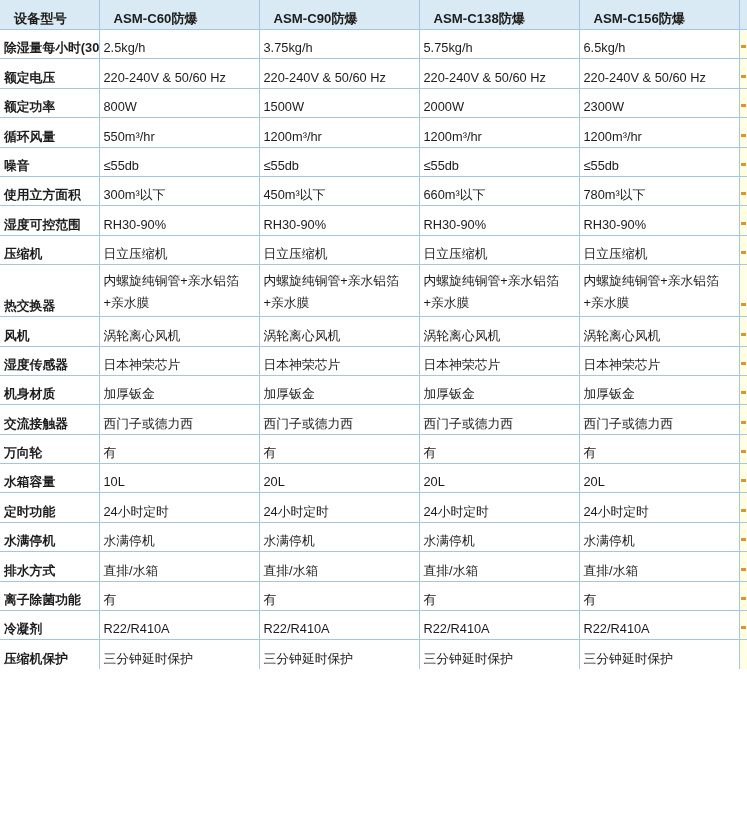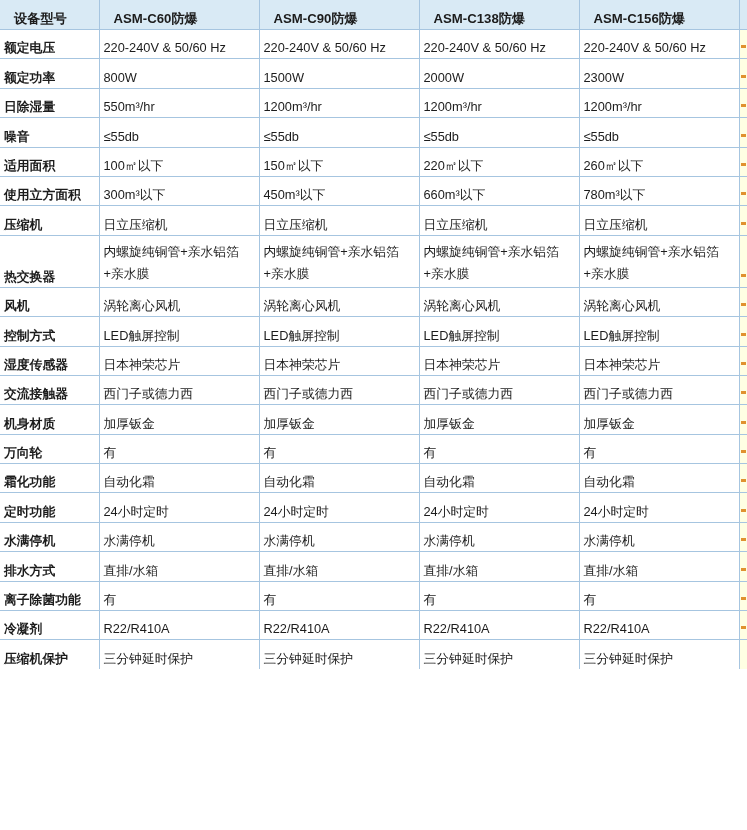--- a/index.html
+++ b/index.html
@@ -66,68 +66,76 @@
     <tbody>
         <tr class="head">
           <td class="lbl">设备型号</td>
           <td class="val">ASM-C60防爆</td>
           <td class="val">ASM-C90防爆</td>
           <td class="val">ASM-C138防爆</td>
           <td class="val">ASM-C156防爆</td>
           <td class="sliver"><span class="mark"></span></td>
         </tr>
         <tr>
+          <td class="lbl">除湿量每小时(30</td>
+          <td class="val">2.5kg/h</td>
+          <td class="val">3.75kg/h</td>
+          <td class="val">5.75kg/h</td>
+          <td class="val">6.5kg/h</td>
+          <td class="sliver"><span class="mark"></span></td>
+        </tr>
+        <tr>
           <td class="lbl">额定电压</td>
           <td class="val">220-240V &amp; 50/60 Hz</td>
           <td class="val">220-240V &amp; 50/60 Hz</td>
           <td class="val">220-240V &amp; 50/60 Hz</td>
           <td class="val">220-240V &amp; 50/60 Hz</td>
           <td class="sliver"><span class="mark"></span></td>
         </tr>
         <tr>
           <td class="lbl">额定功率</td>
           <td class="val">800W</td>
           <td class="val">1500W</td>
           <td class="val">2000W</td>
           <td class="val">2300W</td>
           <td class="sliver"><span class="mark"></span></td>
         </tr>
         <tr>
-          <td class="lbl">日除湿量</td>
+          <td class="lbl">循环风量</td>
           <td class="val">550m³/hr</td>
           <td class="val">1200m³/hr</td>
           <td class="val">1200m³/hr</td>
           <td class="val">1200m³/hr</td>
           <td class="sliver"><span class="mark"></span></td>
         </tr>
         <tr>
           <td class="lbl">噪音</td>
           <td class="val">≤55db</td>
           <td class="val">≤55db</td>
           <td class="val">≤55db</td>
           <td class="val">≤55db</td>
-          <td class="sliver"><span class="mark"></span></td>
-        </tr>
-        <tr>
-          <td class="lbl">适用面积</td>
-          <td class="val">100㎡以下</td>
-          <td class="val">150㎡以下</td>
-          <td class="val">220㎡以下</td>
-          <td class="val">260㎡以下</td>
           <td class="sliver"><span class="mark"></span></td>
         </tr>
         <tr>
           <td class="lbl">使用立方面积</td>
           <td class="val">300m³以下</td>
           <td class="val">450m³以下</td>
           <td class="val">660m³以下</td>
           <td class="val">780m³以下</td>
           <td class="sliver"><span class="mark"></span></td>
         </tr>
         <tr>
+          <td class="lbl">湿度可控范围</td>
+          <td class="val">RH30-90%</td>
+          <td class="val">RH30-90%</td>
+          <td class="val">RH30-90%</td>
+          <td class="val">RH30-90%</td>
+          <td class="sliver"><span class="mark"></span></td>
+        </tr>
+        <tr>
           <td class="lbl">压缩机</td>
           <td class="val">日立压缩机</td>
           <td class="val">日立压缩机</td>
           <td class="val">日立压缩机</td>
           <td class="val">日立压缩机</td>
           <td class="sliver"><span class="mark"></span></td>
         </tr>
         <tr class="tall">
           <td class="lbl">热交换器</td>
           <td class="val">内螺旋纯铜管+亲水铝箔+亲水膜</td>
@@ -138,65 +146,57 @@
         </tr>
         <tr>
           <td class="lbl">风机</td>
           <td class="val">涡轮离心风机</td>
           <td class="val">涡轮离心风机</td>
           <td class="val">涡轮离心风机</td>
           <td class="val">涡轮离心风机</td>
           <td class="sliver"><span class="mark"></span></td>
         </tr>
         <tr>
-          <td class="lbl">控制方式</td>
-          <td class="val">LED触屏控制</td>
-          <td class="val">LED触屏控制</td>
-          <td class="val">LED触屏控制</td>
-          <td class="val">LED触屏控制</td>
-          <td class="sliver"><span class="mark"></span></td>
-        </tr>
-        <tr>
           <td class="lbl">湿度传感器</td>
           <td class="val">日本神荣芯片</td>
           <td class="val">日本神荣芯片</td>
           <td class="val">日本神荣芯片</td>
           <td class="val">日本神荣芯片</td>
           <td class="sliver"><span class="mark"></span></td>
         </tr>
         <tr>
+          <td class="lbl">机身材质</td>
+          <td class="val">加厚钣金</td>
+          <td class="val">加厚钣金</td>
+          <td class="val">加厚钣金</td>
+          <td class="val">加厚钣金</td>
+          <td class="sliver"><span class="mark"></span></td>
+        </tr>
+        <tr>
           <td class="lbl">交流接触器</td>
           <td class="val">西门子或德力西</td>
           <td class="val">西门子或德力西</td>
           <td class="val">西门子或德力西</td>
           <td class="val">西门子或德力西</td>
           <td class="sliver"><span class="mark"></span></td>
         </tr>
         <tr>
-          <td class="lbl">机身材质</td>
-          <td class="val">加厚钣金</td>
-          <td class="val">加厚钣金</td>
-          <td class="val">加厚钣金</td>
-          <td class="val">加厚钣金</td>
-          <td class="sliver"><span class="mark"></span></td>
-        </tr>
-        <tr>
           <td class="lbl">万向轮</td>
           <td class="val">有</td>
           <td class="val">有</td>
           <td class="val">有</td>
           <td class="val">有</td>
           <td class="sliver"><span class="mark"></span></td>
         </tr>
         <tr>
-          <td class="lbl">霜化功能</td>
-          <td class="val">自动化霜</td>
-          <td class="val">自动化霜</td>
-          <td class="val">自动化霜</td>
-          <td class="val">自动化霜</td>
+          <td class="lbl">水箱容量</td>
+          <td class="val">10L</td>
+          <td class="val">20L</td>
+          <td class="val">20L</td>
+          <td class="val">20L</td>
           <td class="sliver"><span class="mark"></span></td>
         </tr>
         <tr>
           <td class="lbl">定时功能</td>
           <td class="val">24小时定时</td>
           <td class="val">24小时定时</td>
           <td class="val">24小时定时</td>
           <td class="val">24小时定时</td>
           <td class="sliver"><span class="mark"></span></td>
         </tr>

